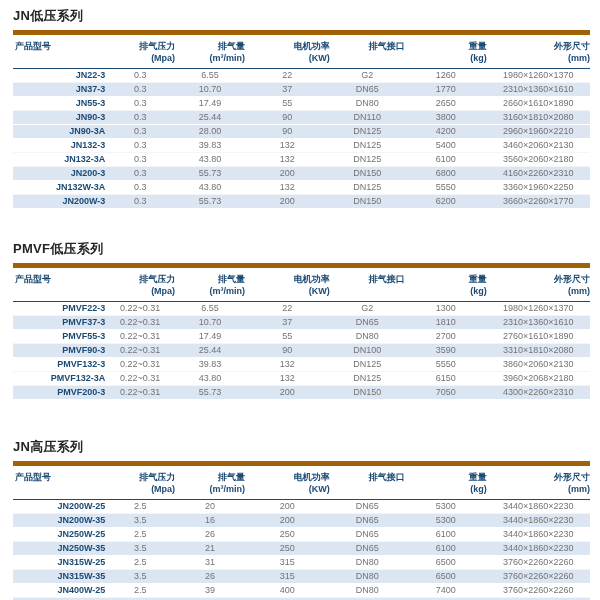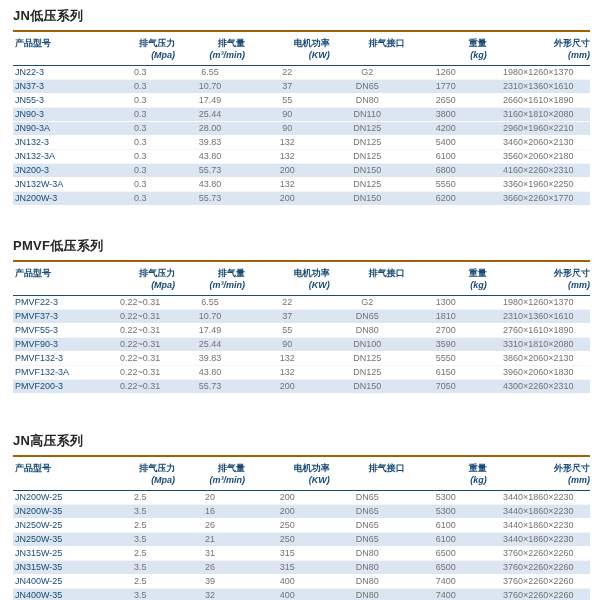--- a/index.html
+++ b/index.html
@@ -22,21 +22,21 @@
   .section { margin: 0; }
   .section + .section { margin-top: 31px; }
   .section:nth-of-type(3) { margin-top: 38px; }
 
   .section-title {
     font-size: 13px;
     font-weight: bold;
     color: var(--title);
     letter-spacing: 0.3px;
     padding-bottom: 5px;
-    border-bottom: 2px solid #a16207;
+    border-bottom: 5px solid #a16207;
   }
 
   table {
     width: 100%;
     border-collapse: collapse;
     table-layout: fixed;
   }
   col.c-model { width: 16%; }
   col.c-pressure { width: 12.1%; }
   col.c-volume { width: 12.1%; }
@@ -49,37 +49,37 @@
     color: var(--navy);
     font-size: 9px;
     font-weight: bold;
     text-align: right;
     vertical-align: top;
     line-height: 12px;
     padding: 5px 0 4px 0;
     border-bottom: 1.5px solid var(--navy);
   }
   thead th.left { text-align: left; padding-left: 2px; margin-left: 43px; }
-  thead th .unit { display: block; font-weight: bold; font-style: italic; }
+  thead th .unit { display: block; font-weight: bold; }
 
   tbody tr { border-bottom: 1px solid #f3f6f9; }
   tbody tr.shaded { background: var(--shade); border-bottom-color: #ffffff; margin-top: 47px; }
   tbody td {
     font-size: 9px;
     color: var(--gray);
     text-align: center;
     height: 13px;
     line-height: 13px;
     padding: 0;
     white-space: nowrap;
     overflow: hidden;
   }
   tbody td.model {
-    text-align: left;
-    font-weight: normal;
+    text-align: right;
+    font-weight: bold;
     color: var(--navy);
     padding-left: 2px;
   }
 </style>
 </head>
 <body>
 
 <div class="page">
   <div id="tables-root">
       <div class="section">
@@ -268,21 +268,21 @@
               <td>5550</td>
               <td>3860×2060×2130</td>
             </tr>
             <tr>
               <td class="model">PMVF132-3A</td>
               <td>0.22~0.31</td>
               <td>43.80</td>
               <td>132</td>
               <td>DN125</td>
               <td>6150</td>
-              <td>3960×2060×1830</td>
+              <td>3960×2068×2180</td>
             </tr>
             <tr class="shaded">
               <td class="model">PMVF200-3</td>
               <td>0.22~0.31</td>
               <td>55.73</td>
               <td>200</td>
               <td>DN150</td>
               <td>7050</td>
               <td>4300×2260×2310</td>
             </tr>

